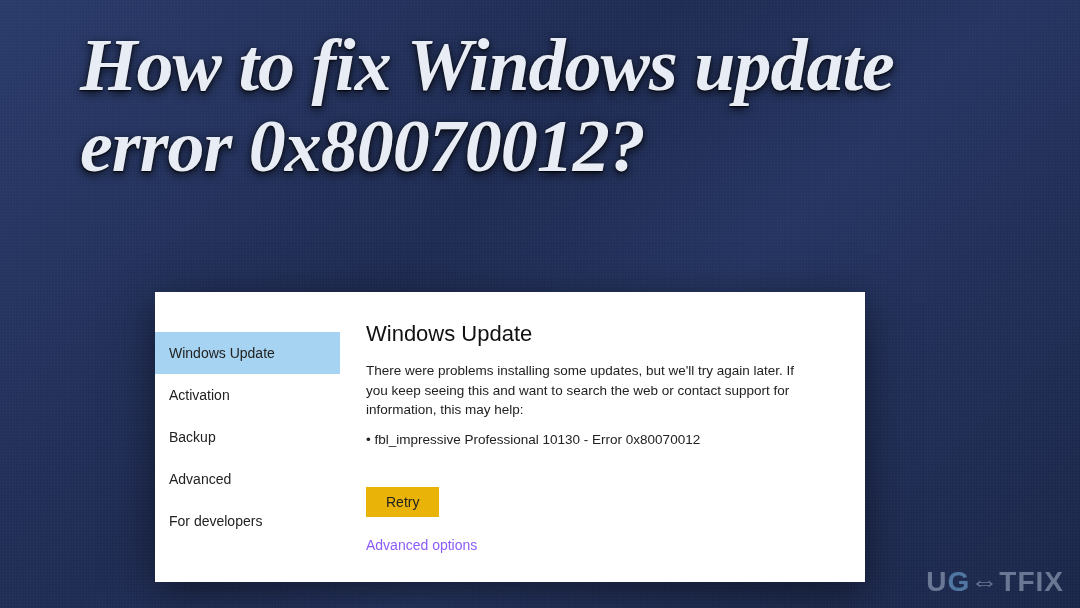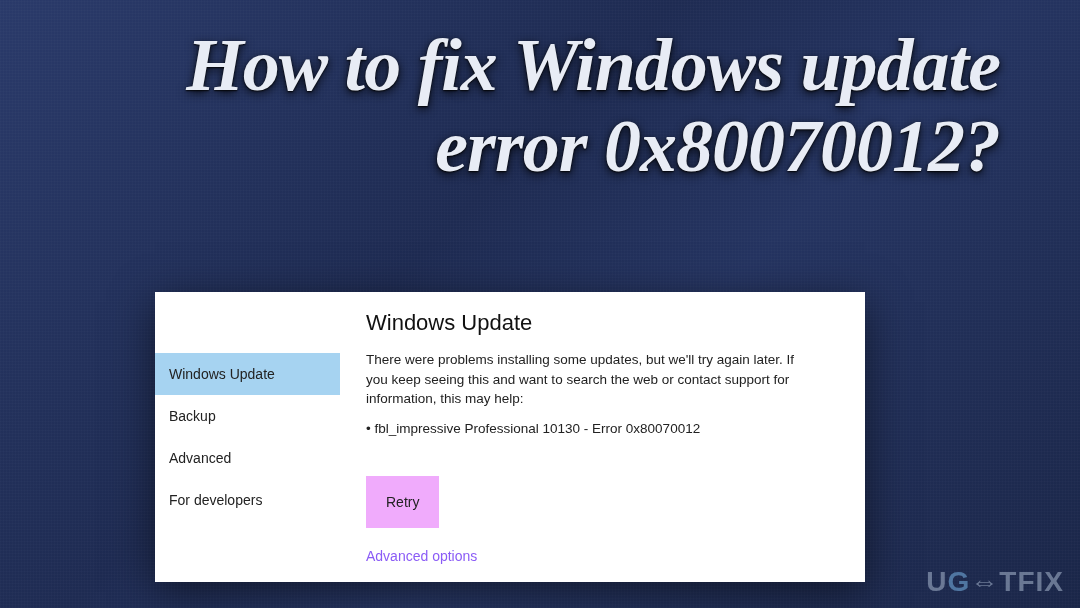--- a/index.html
+++ b/index.html
@@ -20,21 +20,21 @@
         repeating-linear-gradient(0deg, rgba(255,255,255,0.015) 0 1px, transparent 1px 3px),
         repeating-linear-gradient(90deg, rgba(255,255,255,0.015) 0 1px, transparent 1px 3px);
       pointer-events: none;
     }
     .headline {
       position: absolute;
       top: 25px;
       left: 50%;
       transform: translateX(-50%);
       width: 920px;
-      text-align: right;
+      text-align: left;
       font-family: Georgia, "Times New Roman", serif;
       font-style: italic;
       font-weight: 600;
       font-size: 74px;
       line-height: 1.1;
       color: #e8ecf5;
       text-shadow: 0 3px 10px rgba(0,0,0,0.8), 0 1px 2px rgba(0,0,0,0.9);
       letter-spacing: -1px;
     }
     .window {
@@ -82,23 +82,23 @@
       margin-bottom: 12px;
       max-width: 450px;
     }
     .error-detail {
       font-size: 13.5px;
       color: #222;
       margin-bottom: 40px;
     }
     .retry-btn {
       display: inline-block;
-      background: #f0abfc;
+      background: #eab308;
       border: none;
-      padding: 18px 20px;
+      padding: 7px 20px;
       font-size: 14px;
       color: #222;
       cursor: pointer;
       margin-bottom: 20px;
       font-family: inherit;
     }
     .advanced-link {
       color: #8b5cf6;
       font-size: 14px;
       cursor: pointer;
@@ -117,20 +117,21 @@
     .watermark .g { color: rgba(120,180,230,0.55); }
   </style>
 </head>
 <body>
 
 <div class="headline">How to fix Windows update error 0x80070012?</div>
 
 <div class="window">
   <div class="sidebar">
     <div class="sidebar-item selected">Windows Update</div>
+    <div class="sidebar-item">Activation</div>
     <div class="sidebar-item">Backup</div>
     <div class="sidebar-item">Advanced</div>
     <div class="sidebar-item">For developers</div>
   </div>
   <div class="main">
     <div class="page-title">Windows Update</div>
     <div class="error-text">There were problems installing some updates, but we'll try again later. If you keep seeing this and want to search the web or contact support for information, this may help:</div>
     <div class="error-detail">• fbl_impressive Professional 10130 - Error 0x80070012</div>
     <button class="retry-btn">Retry</button>
     <div><span class="advanced-link">Advanced options</span></div>

